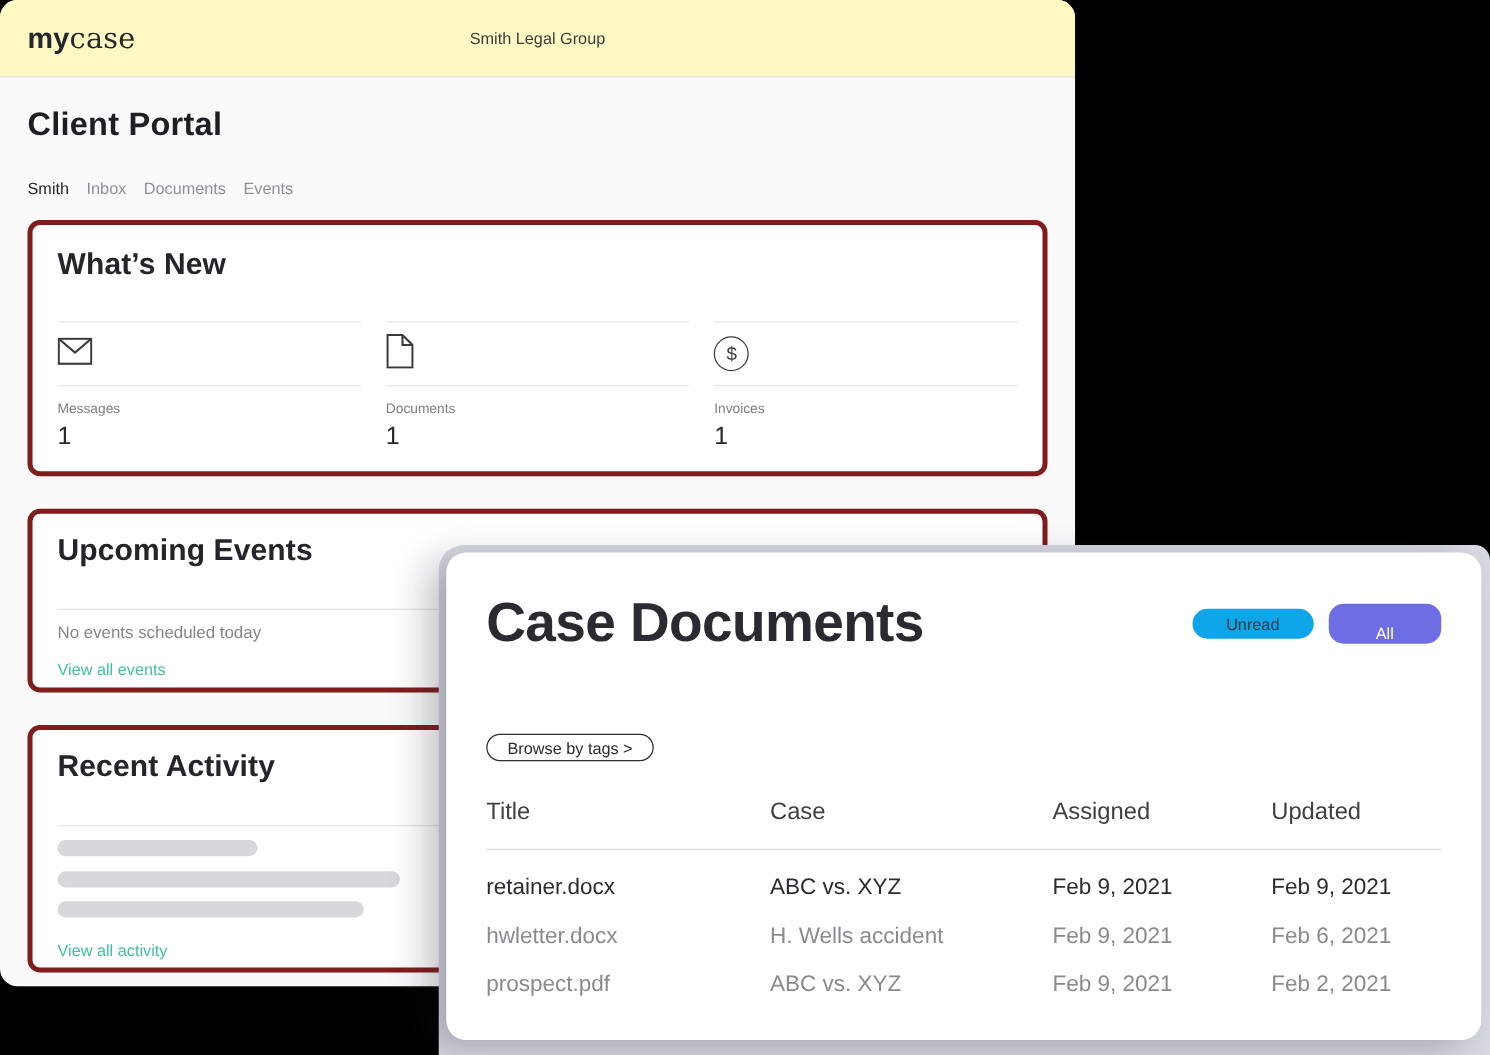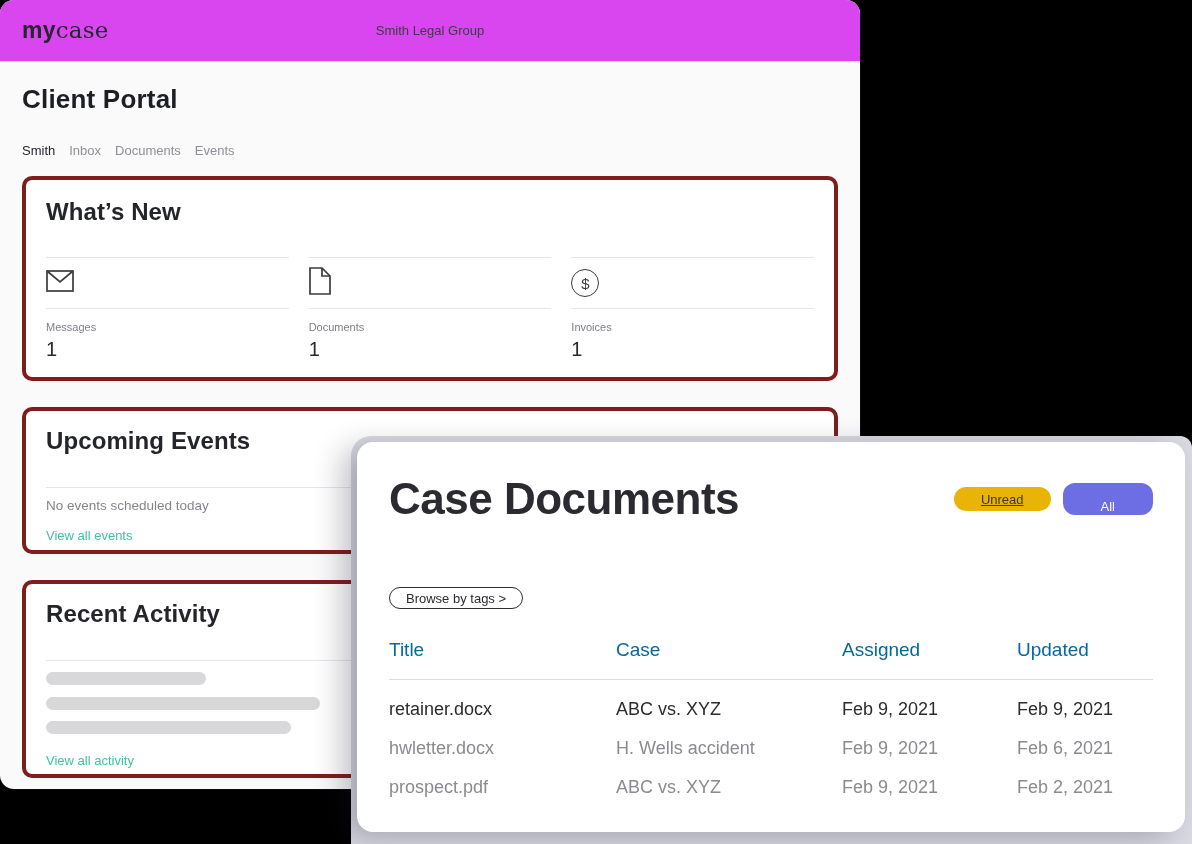--- a/index.html
+++ b/index.html
@@ -12,21 +12,21 @@
     color:#1f1f26;
   }
 
   
   .main-window{
     position:absolute; left:0; top:0; width:860px; height:789px;
     background:#fafafb; border-radius:14px; overflow:hidden;
     box-shadow:0 0 0 1px rgba(255,255,255,0.05);
   }
   .topbar{
-    height:62px; background:#d946ef; position:relative;
+    height:62px; background:#fef9c3; position:relative;
     display:flex; align-items:center; padding:0 22px;
     border-bottom:1px solid #e4e3e7;
   }
   .logo{ font-size:23px; color:#26262e; letter-spacing:.2px; cursor:default; }
   .logo .my{ font-family:"Liberation Sans",sans-serif; font-weight:700; }
   .logo .case{ font-family:"DejaVu Serif", serif; font-weight:500; }
   .firm-name{
     position:absolute; left:0; right:0; text-align:center;
     font-size:13px; color:#3c3c44;
   }
@@ -79,33 +79,33 @@
     position:absolute; left:357px; top:442px; width:828px; height:390px;
     background:#fff; border-radius:16px;
     box-shadow:-14px 6px 30px rgba(25,25,45,0.28);
     padding:30px 32px; overflow:hidden;
   }
   .docs-header{ display:flex; align-items:center; justify-content:space-between; }
   .docs-title{ font-size:44px; font-weight:700; color:#2a2a30; letter-spacing:-.5px; line-height:54px; }
   .filter-group{ display:flex; gap:12px; align-items:center; }
   .pill{ border:none; border-radius:12px; font-size:13px; height:24px;
          font-family:"Liberation Sans",sans-serif; cursor:pointer; }
-  .pill.unread{ background:#eab308; color:#38383e; padding:0 27px;text-decoration:underline; }
+  .pill.unread{ background:#0ea5e9; color:#38383e; padding:0 27px; }
   .pill.all{ background:#6d6ee4; color:#fff; padding:16px 38px; }
 
   .browse-btn{
     margin-top:61px; display:inline-block; background:#fff;
     border:1.6px solid #2e2e35; border-radius:13px; height:22px;
     padding:0 16px; font-size:13px; color:#2b2b31; line-height:22px;
     font-family:"Liberation Sans",sans-serif; cursor:pointer;
   }
 
   .docs-table{ margin-top:30px; }
   .t-row{ display:grid; grid-template-columns:227px 226px 175px 1fr; align-items:center; }
-  .t-head{ font-size:19px; color:#0369a1; padding-bottom:18px; border-bottom:1px solid #dcdcdf; }
+  .t-head{ font-size:19px; color:#404040; padding-bottom:18px; border-bottom:1px solid #dcdcdf; }
   .t-body .t-row{ height:39px; font-size:18px; }
   .t-body .t-row:first-child{ margin-top:10px; }
   .t-row.unread{ color:#2b2b30; font-weight:500; }
   .t-row.read{ color:#8a8a90; font-weight:400; }
 </style>
 </head>
 <body>
 
 <div class="main-window">
   <div class="topbar">

